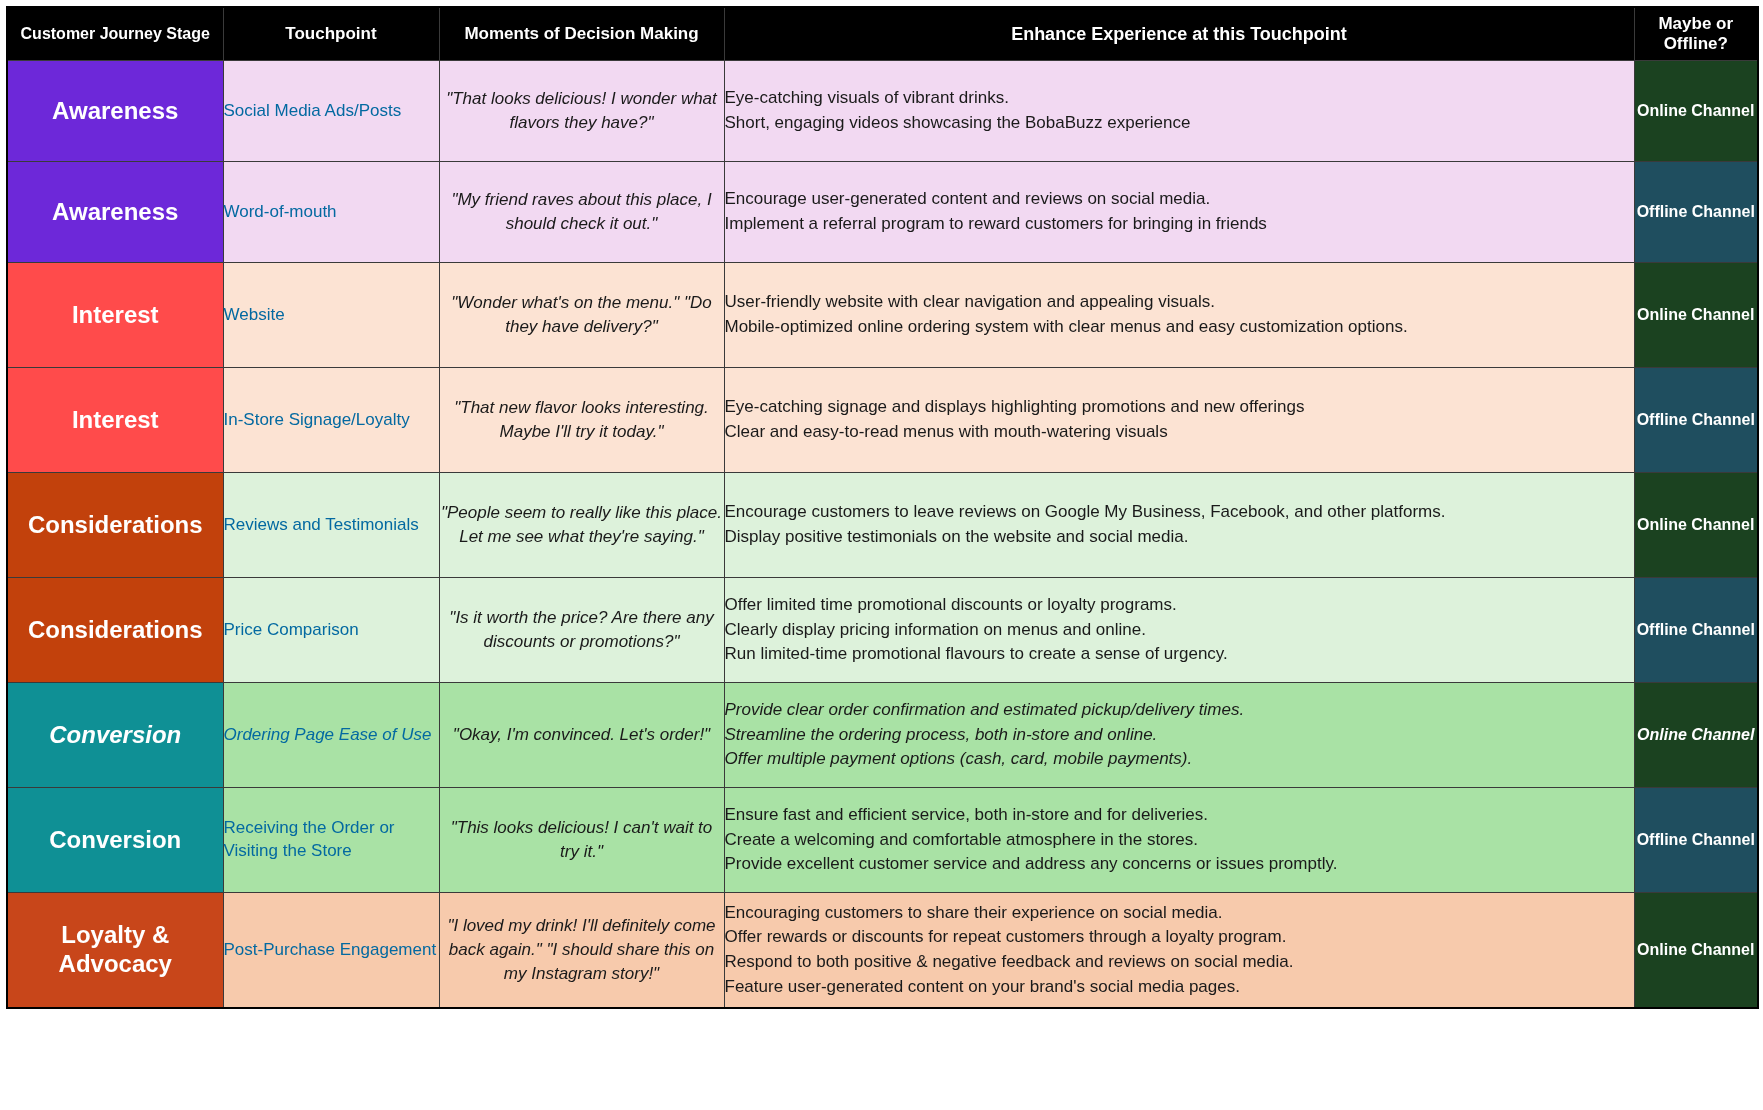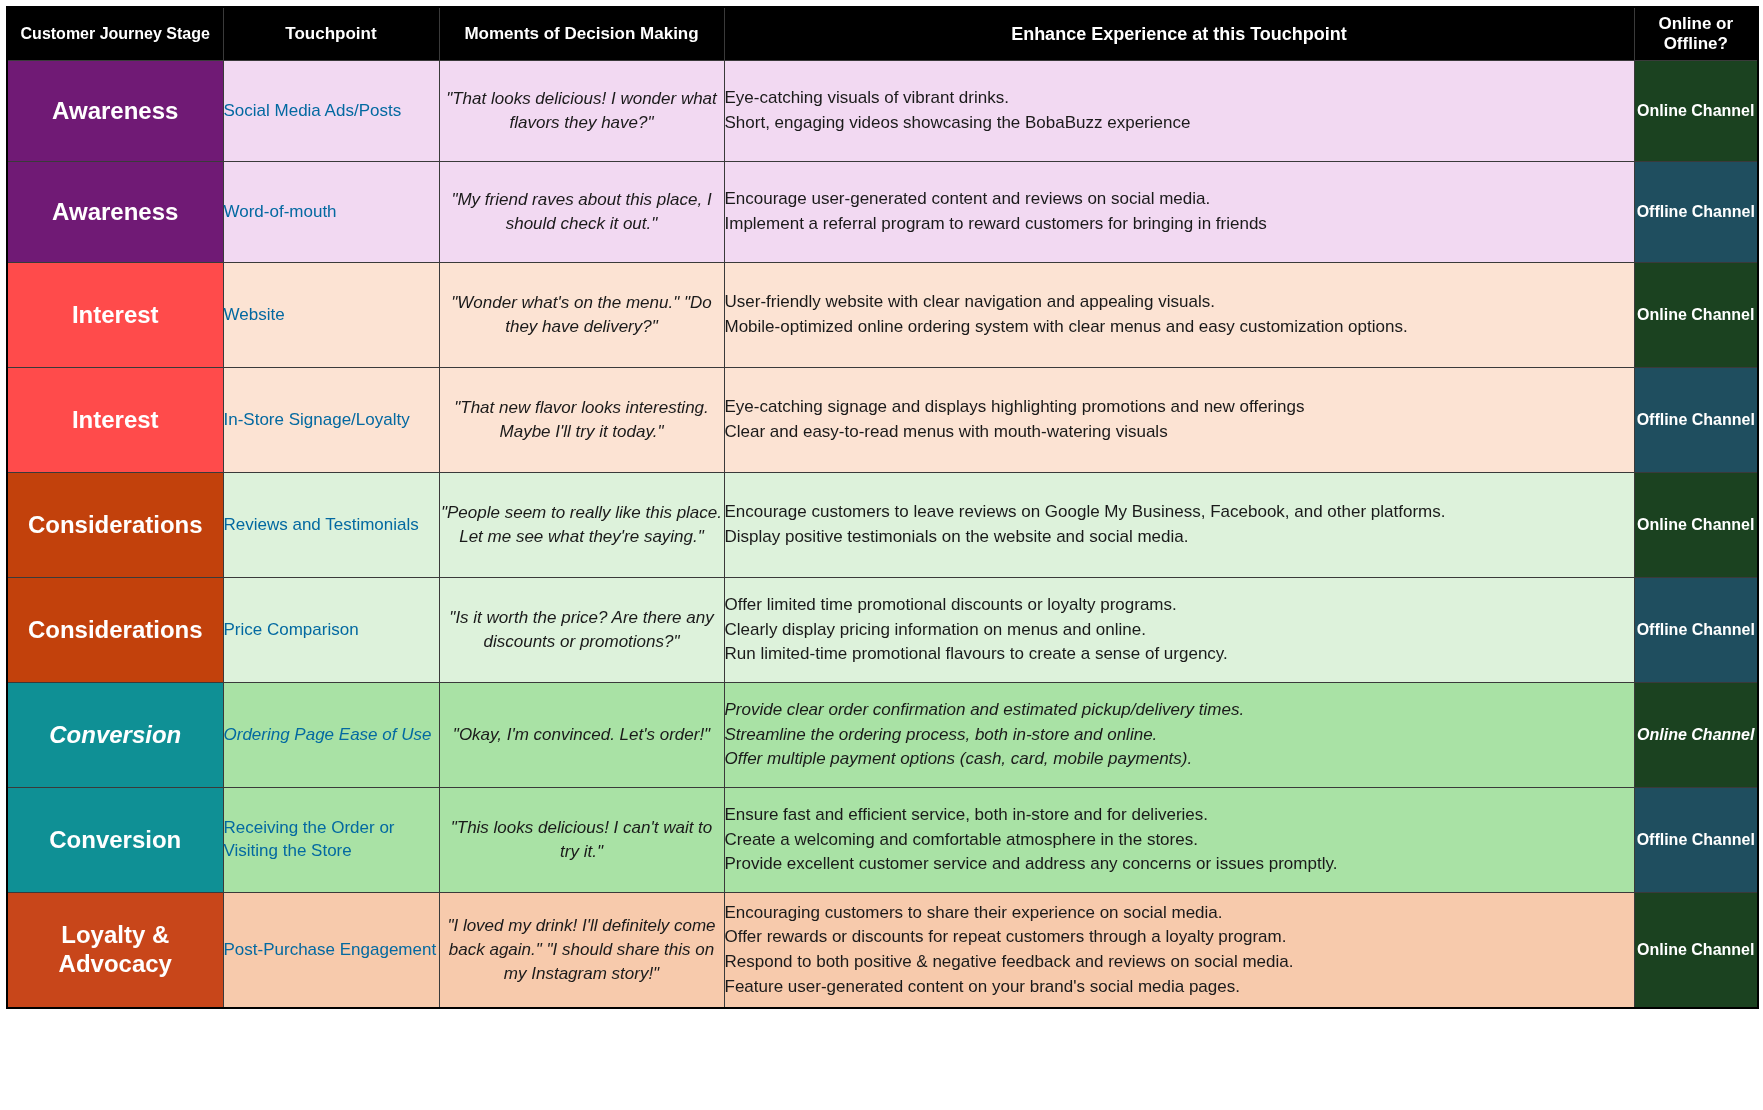--- a/index.html
+++ b/index.html
@@ -82,21 +82,21 @@
   td.channel {
     text-align: center;
     color: #ffffff;
     font-weight: bold;
     font-size: 16px;
     line-height: 1.25;
     padding: 4px 2px;
   }
 
   
-  .bg-awareness    { background: #701a75; }
+  .bg-awareness    { background: #6d28d9; }
   .bg-interest     { background: #FF4B4B; }
   .bg-consider     { background: #c2410c; }
   .bg-conversion   { background: #0F9095; }
   .bg-loyalty      { background: #C8461A; }
 
   
   .tint-awareness  { background: #F2D9F2; }
   .tint-interest   { background: #FCE3D3; }
   .tint-consider   { background: #DDF2DB; }
   .tint-conv1      { background: #A9E2A5; }
@@ -127,21 +127,21 @@
         <col class="c-moment">
         <col class="c-enhance">
         <col class="c-channel">
     </colgroup>
     <thead>
       <tr>
         <th class="h-stage">Customer Journey Stage</th>
         <th>Touchpoint</th>
         <th>Moments of Decision Making</th>
         <th class="h-enhance">Enhance Experience at this Touchpoint</th>
-        <th>Online or Offline?</th>
+        <th>Maybe or Offline?</th>
       </tr>
     </thead>
     <tbody>
 
       <tr class="r1">
         <td class="stage bg-awareness">Awareness</td>
         <td class="touch tint-awareness">Social Media Ads/Posts</td>
         <td class="moment tint-awareness">"That looks delicious! I wonder what flavors they have?"</td>
         <td class="enhance tint-awareness">
           <span class="ln">Eye-catching visuals of vibrant drinks.</span>

